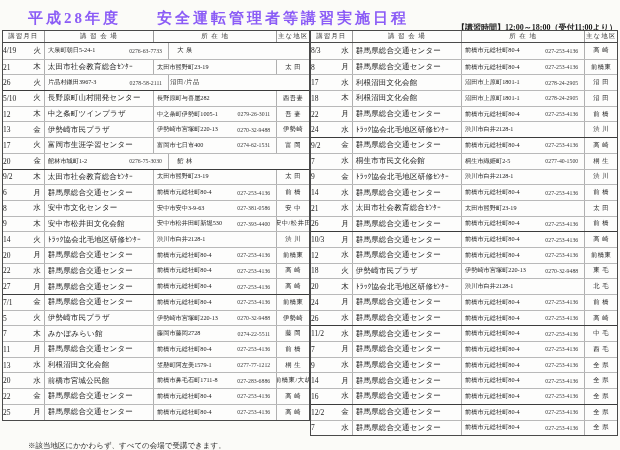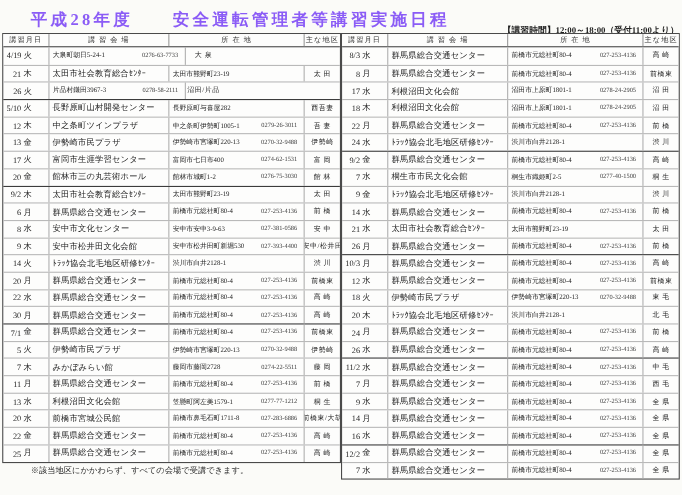--- a/index.html
+++ b/index.html
@@ -35,27 +35,27 @@
   .trow.mstart{border-top:1.6px solid #3c3c3c;}
   .c{
     display:flex;align-items:center;box-sizing:border-box;
     border-right:1px solid #b0b0b0;white-space:nowrap;overflow:hidden;
   }
   .c:last-child{border-right:none;}
   .c.date,.hc.date{width:42px;}
   .c.venue,.hc.venue{width:110px;}
   .c.addr,.hc.addr{width:124px;}
   .c.area,.hc.area{width:32px;}
-  .c.date{justify-content:flex-end;padding-right:15px;font-size:7.5px;gap:2px;}
+  .c.date{justify-content:space-between;padding-right:3px;font-size:7.5px;gap:2px;}
   .c.venue{padding-left:3px;font-size:7.5px;letter-spacing:0.2px;}
   .c.addr{justify-content:space-between;padding:0 6px 0 3px;font-size:6.2px;}
   .c.addr .tel{font-size:5.8px;color:#3a3a3a;margin-left:3px;letter-spacing:0;}
   .c.area{justify-content:center;font-size:6.3px;letter-spacing:0.5px;}
   .footnote{
-    position:absolute;left:28px;top:423px;font-size:7.5px;color:#2a2a2a;white-space:nowrap;
+    position:absolute;left:28px;top:441px;font-size:7.5px;color:#2a2a2a;white-space:nowrap;
   }
 </style>
 </head>
 <body>
 
 <div class="title">平成28年度　　安全運転管理者等講習実施日程</div>
 <div class="time-note">【講習時間】12:00～18:00（受付11:00より）</div>
 
 <div class="half" id="left-half">
   <div class="thead">
@@ -169,23 +169,20 @@
         </div>
         <div class="c area">
           <span class="ztxt">富 岡</span>
         </div>
       </div>
       <div class="trow">
         <div class="c date">
           <span class="dnum">20</span>
           <span class="dwd">金</span>
         </div>
-        <div class="c venue">
-          <span class="vtxt">館林市三の丸芸術ホール</span>
-        </div>
         <div class="c addr">
           <span class="atxt">館林市城町1-2</span>
           <span class="tel">0276-75-3030</span>
         </div>
         <div class="c area">
           <span class="ztxt">館 林</span>
         </div>
       </div>
       <div class="trow mstart">
         <div class="c date">
@@ -294,21 +291,21 @@
         <div class="c addr">
           <span class="atxt">前橋市元総社町80-4</span>
           <span class="tel">027-253-4136</span>
         </div>
         <div class="c area">
           <span class="ztxt">高 崎</span>
         </div>
       </div>
       <div class="trow">
         <div class="c date">
-          <span class="dnum">30</span>
+          <span class="dnum">27</span>
           <span class="dwd">月</span>
         </div>
         <div class="c venue">
           <span class="vtxt">群馬県総合交通センター</span>
         </div>
         <div class="c addr">
           <span class="atxt">前橋市元総社町80-4</span>
           <span class="tel">027-253-4136</span>
         </div>
         <div class="c area">

